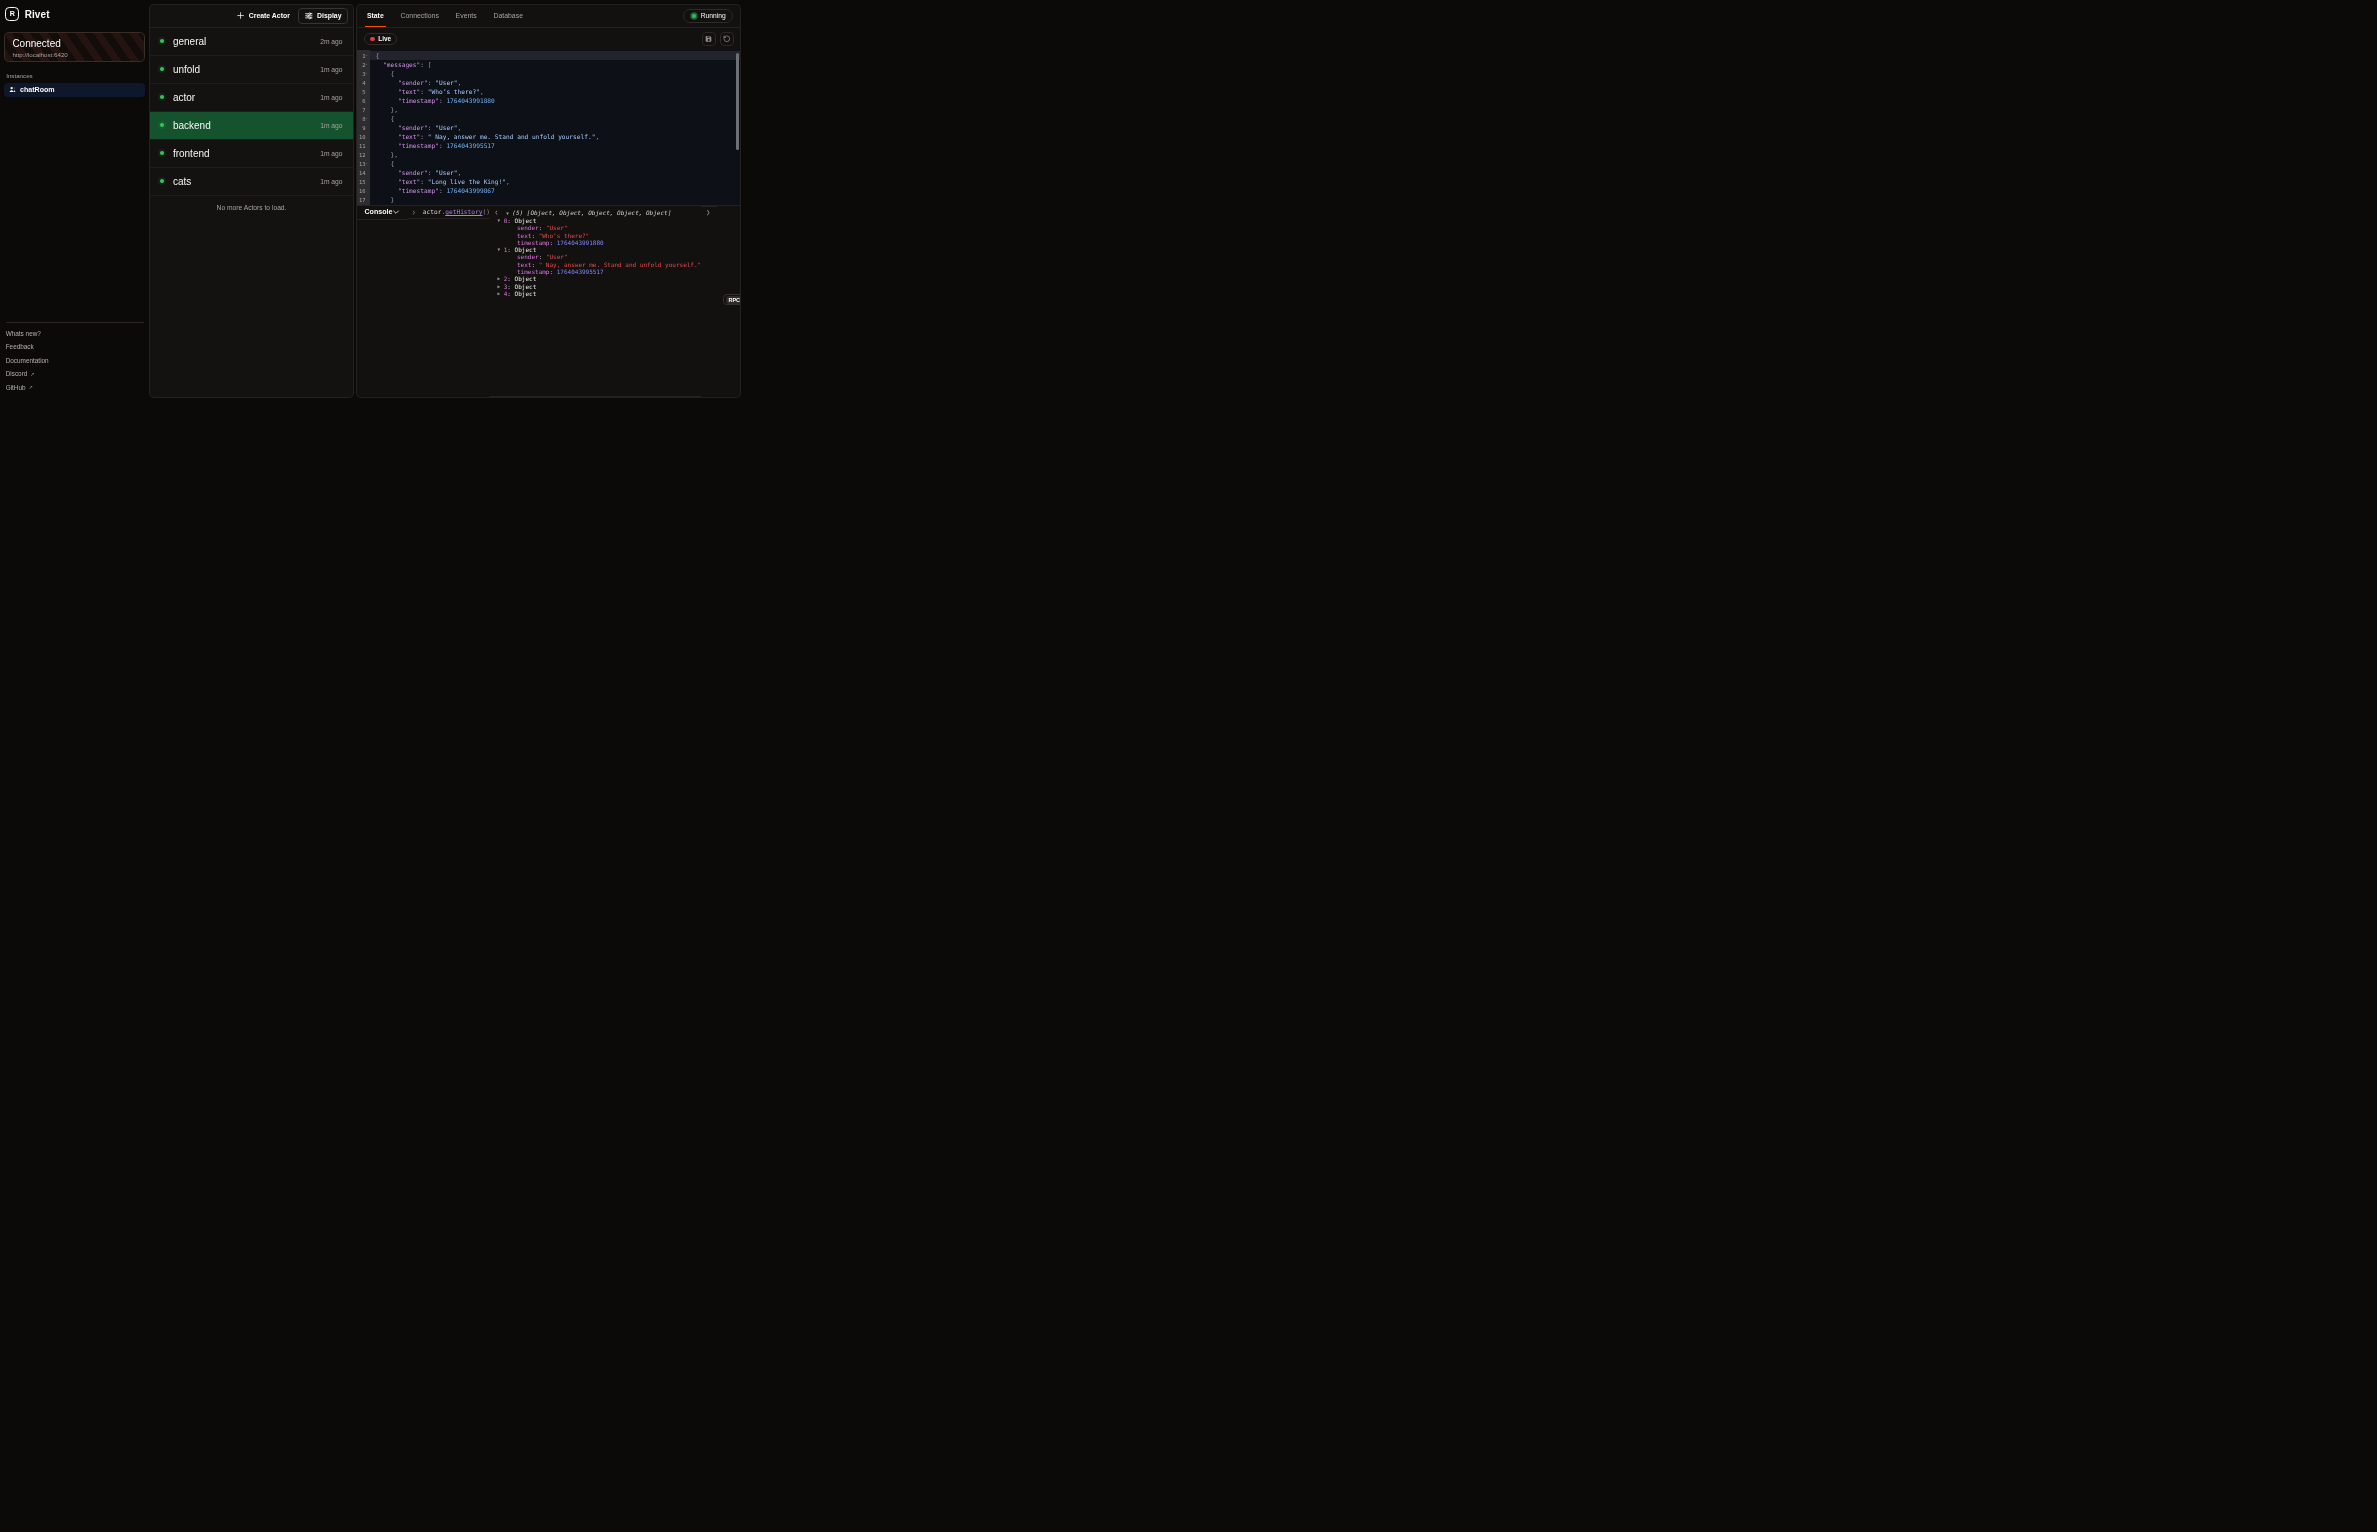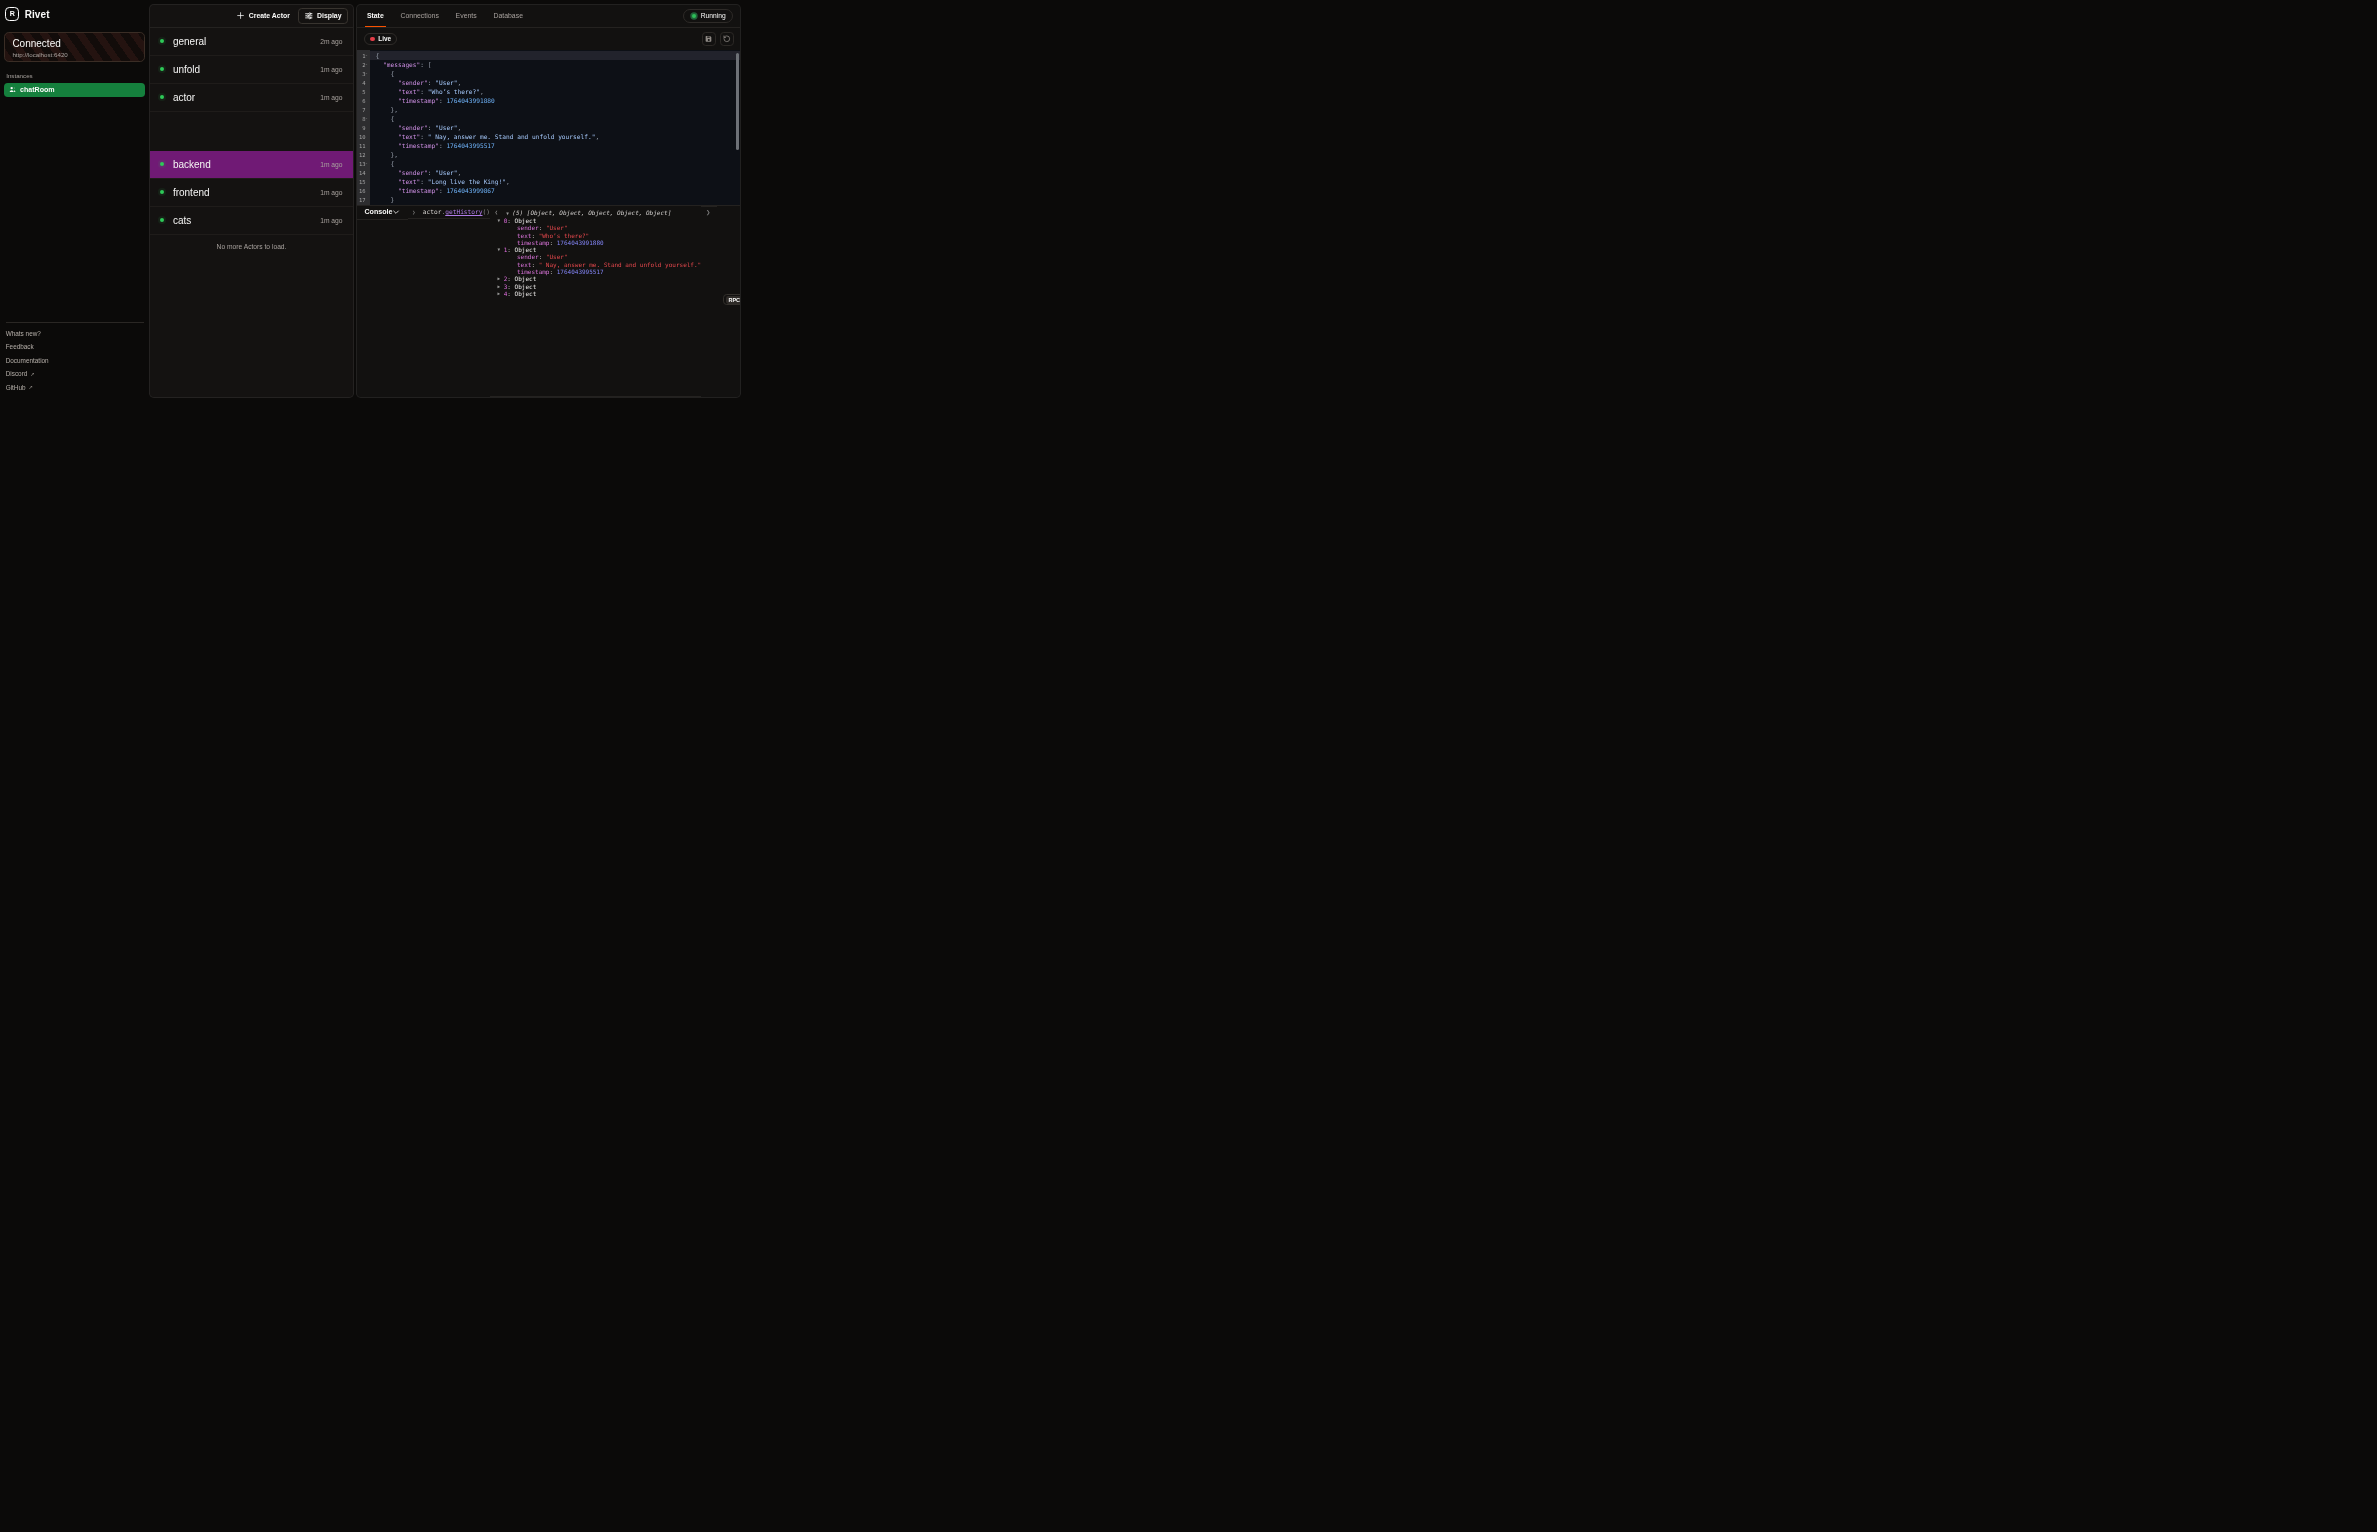--- a/index.html
+++ b/index.html
@@ -12,21 +12,21 @@
   .logo-row { display:flex; align-items:center; gap:5.2px; padding:7.1px 1px 0 1.4px; }
   .logo-badge { width:14.3px; height:14.3px; border:1.2px solid #fff; border-radius:4.3px;
     display:grid; place-items:center; font-weight:800; font-size:7.1px; color:#fff; }
   .logo-text { font-size:10px; font-weight:700; letter-spacing:0.1px; }
   .conn-card { margin-top:11px; height:29.5px; border-radius:4.8px; border:0.5px solid #3a2d25;
     background:repeating-linear-gradient(55deg,#241310 0 7.1px,#120c0a 7.1px 14.7px);
     padding:4.8px 7.6px 0; overflow:hidden; }
   .conn-title { font-size:10px; font-weight:500; color:#fafaf9; }
   .conn-url { font-size:6.2px; color:#a8a29e; margin-top:1.4px; }
   .instances-label { margin:10px 0 0 2.4px; font-size:6.2px; color:#a8a29e; }
-  .instance-item { margin-top:3.8px; height:14.3px; border-radius:3.8px; background:#15803d;
+  .instance-item { margin-top:3.8px; height:14.3px; border-radius:3.8px; background:#0f172a;
     display:flex; align-items:center; gap:4.3px; padding:0 4.8px; font-size:7.1px; font-weight:600; cursor:pointer; }
   .instance-item svg { color:#fafaf9; flex:none; }
   .sidebar-footer { position:absolute; left:5.7px; right:4.8px; top:322px; }
   .footer-divider { border-top:0.5px solid #2a2724; }
   .footer-link { height:13.5px; display:flex; align-items:center; gap:2.9px;
     font-size:6.4px; color:#b5afa9; cursor:pointer; }
   .footer-link:first-of-type { margin-top:3.3px; }
   .ext-arrow { font-size:5.2px; color:#8f8a85; }
 
   
@@ -39,21 +39,21 @@
   .actors-header { height:23px; flex:none; border-bottom:0.5px solid #242220; display:flex;
     justify-content:flex-end; align-items:center; gap:2.9px; padding:0 4.8px; }
   .btn-create { display:flex; align-items:center; gap:4.3px; padding:0 5.7px; height:15.7px;
     background:transparent; border:none; color:#fafaf9; font-size:6.9px; font-weight:600;
     font-family:inherit; cursor:pointer; }
   .btn-display { display:flex; align-items:center; gap:4.3px; padding:0 5.7px; height:15.7px;
     background:transparent; border:0.5px solid #38342f; border-radius:3.8px; color:#fafaf9;
     font-size:6.9px; font-weight:600; font-family:inherit; cursor:pointer; }
   .actor-row { height:28px; border-bottom:0.5px solid #1f1c1a; display:flex; align-items:center;
     padding:0 10.5px 0 10px; cursor:pointer; }
-  .actor-row.selected { background:#701a75;margin-top:39px; }
+  .actor-row.selected { background:#14532d; }
   .actor-dot { width:4.3px; height:4.3px; border-radius:50%; background:#2ec958; flex:none;
     box-shadow:0 0 0 2.1px rgba(46,201,88,.09); margin-right:8.6px; }
   .actor-name { flex:1; font-size:10px; font-weight:500; color:#f5f5f4; }
   .actor-time { font-size:6.7px; color:#a8a29e; }
   .empty-note { text-align:center; margin-top:8.6px; font-size:6.7px; color:#a8a29e; }
 
   
   .insp-header { height:23px; flex:none; border-bottom:0.5px solid #242220; display:flex;
     align-items:center; padding:0 7.6px; }
   .tabs { display:flex; gap:13px; height:100%; }

